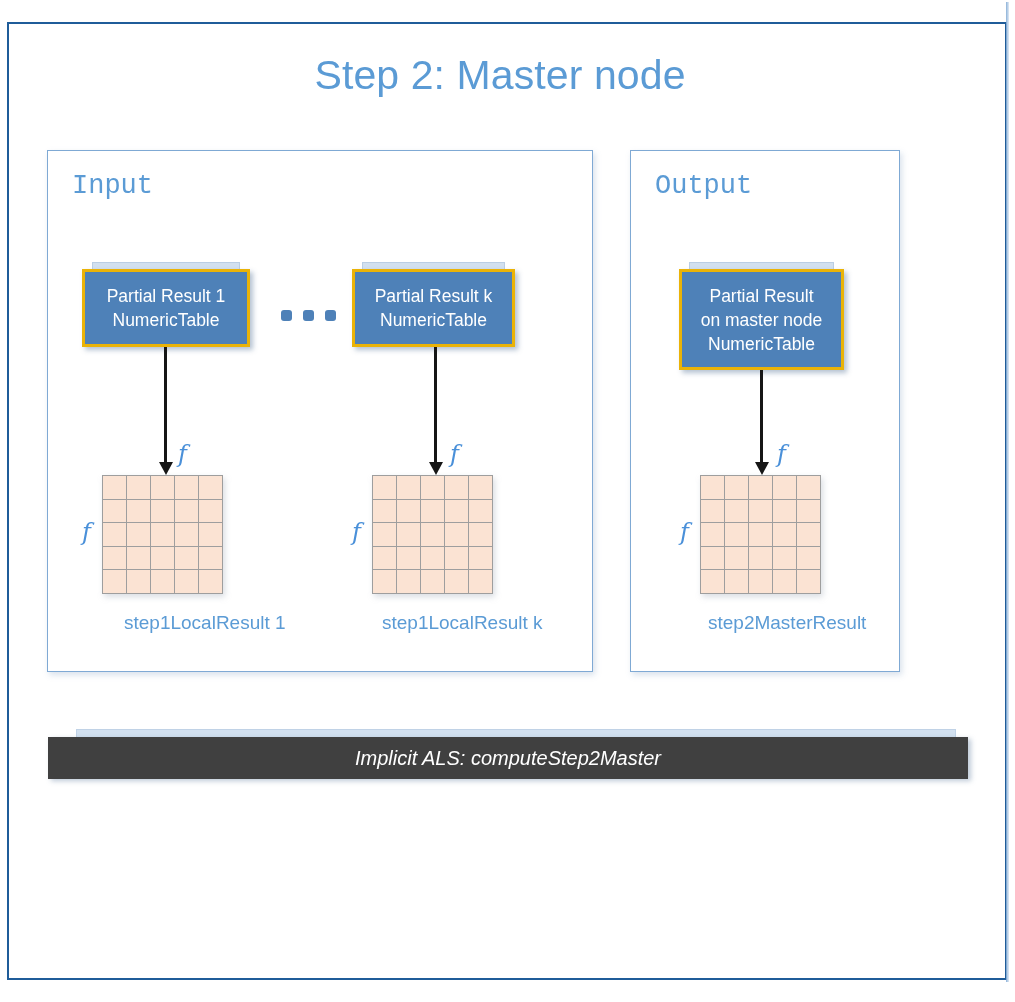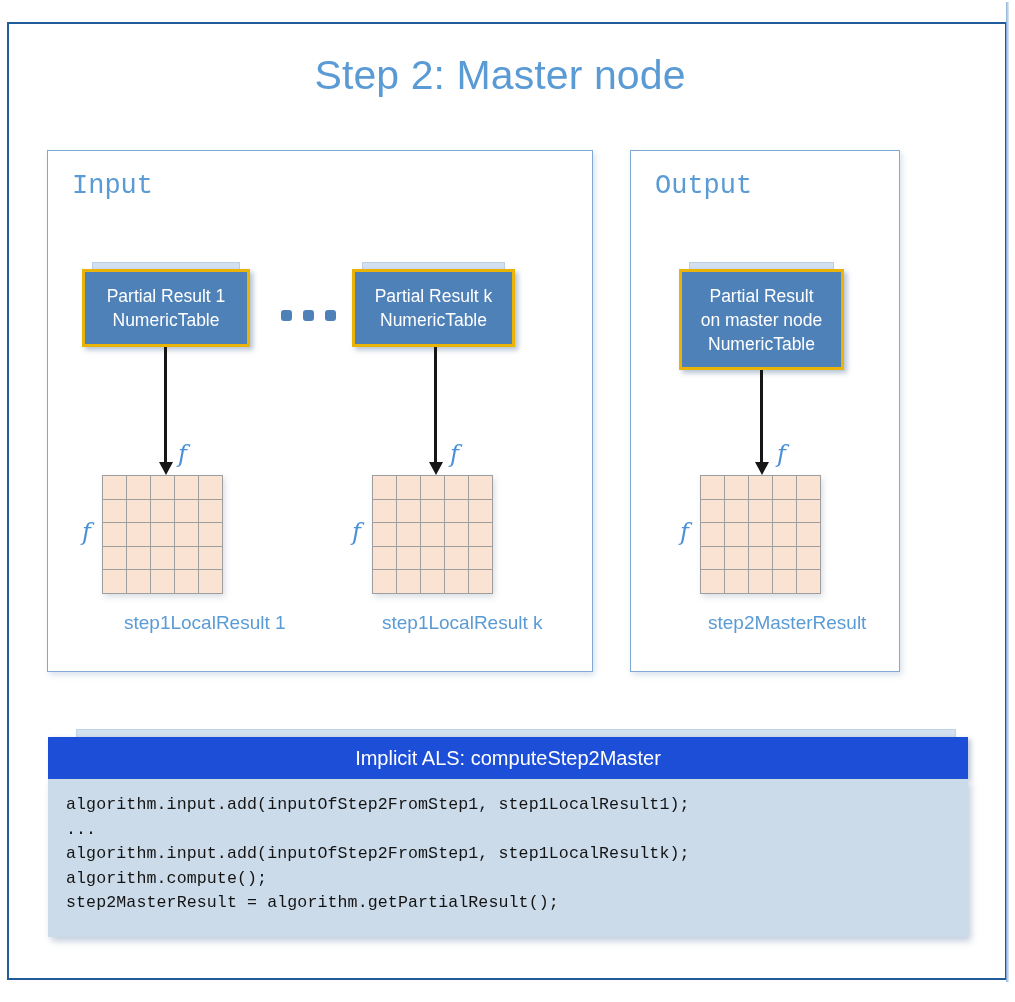--- a/index.html
+++ b/index.html
@@ -182,26 +182,27 @@
     left:28px; top:0; right:12px; height:12px;
     background:#D2E0EF;
     border:1px solid #C0D2E6;
     border-bottom:none;
     box-sizing:border-box;
   }
   #code-header{
     position:absolute;
     left:0; top:8px; width:100%;
     height:42px;
-    background:#1d4ed8;
+    background:#404040;
     color:#ffffff;
     display:flex;align-items:center;justify-content:center;
     font-size:20px;
     box-sizing:border-box;
     box-shadow:3px 2px 5px rgba(90,120,155,.4);
+    font-style:italic;
   }
   #code-body{
     position:absolute;
     left:0; top:50px; width:100%;
     height:158px;
     background:#CBDBEA;
     box-sizing:border-box;
     padding:14px 0 0 18px;
     box-shadow:3px 4px 7px rgba(120,145,175,.45);
   }
@@ -367,20 +368,13 @@
     <i></i>
     <i></i>
     <i></i>
   </div>
 
 <div class="matrix-caption" id="caption-m">step2MasterResult</div>
 
 <div id="code-panel">
   <div id="code-tab"></div>
   <div id="code-header">Implicit ALS: computeStep2Master</div>
-  <div id="code-body">
-    <pre>algorithm.input.add(inputOfStep2FromStep1, step1LocalResult1);
-...
-algorithm.input.add(inputOfStep2FromStep1, step1LocalResultk);
-algorithm.compute();
-step2MasterResult = algorithm.getPartialResult();</pre>
-  </div>
 </div>
 
 </body></html>

